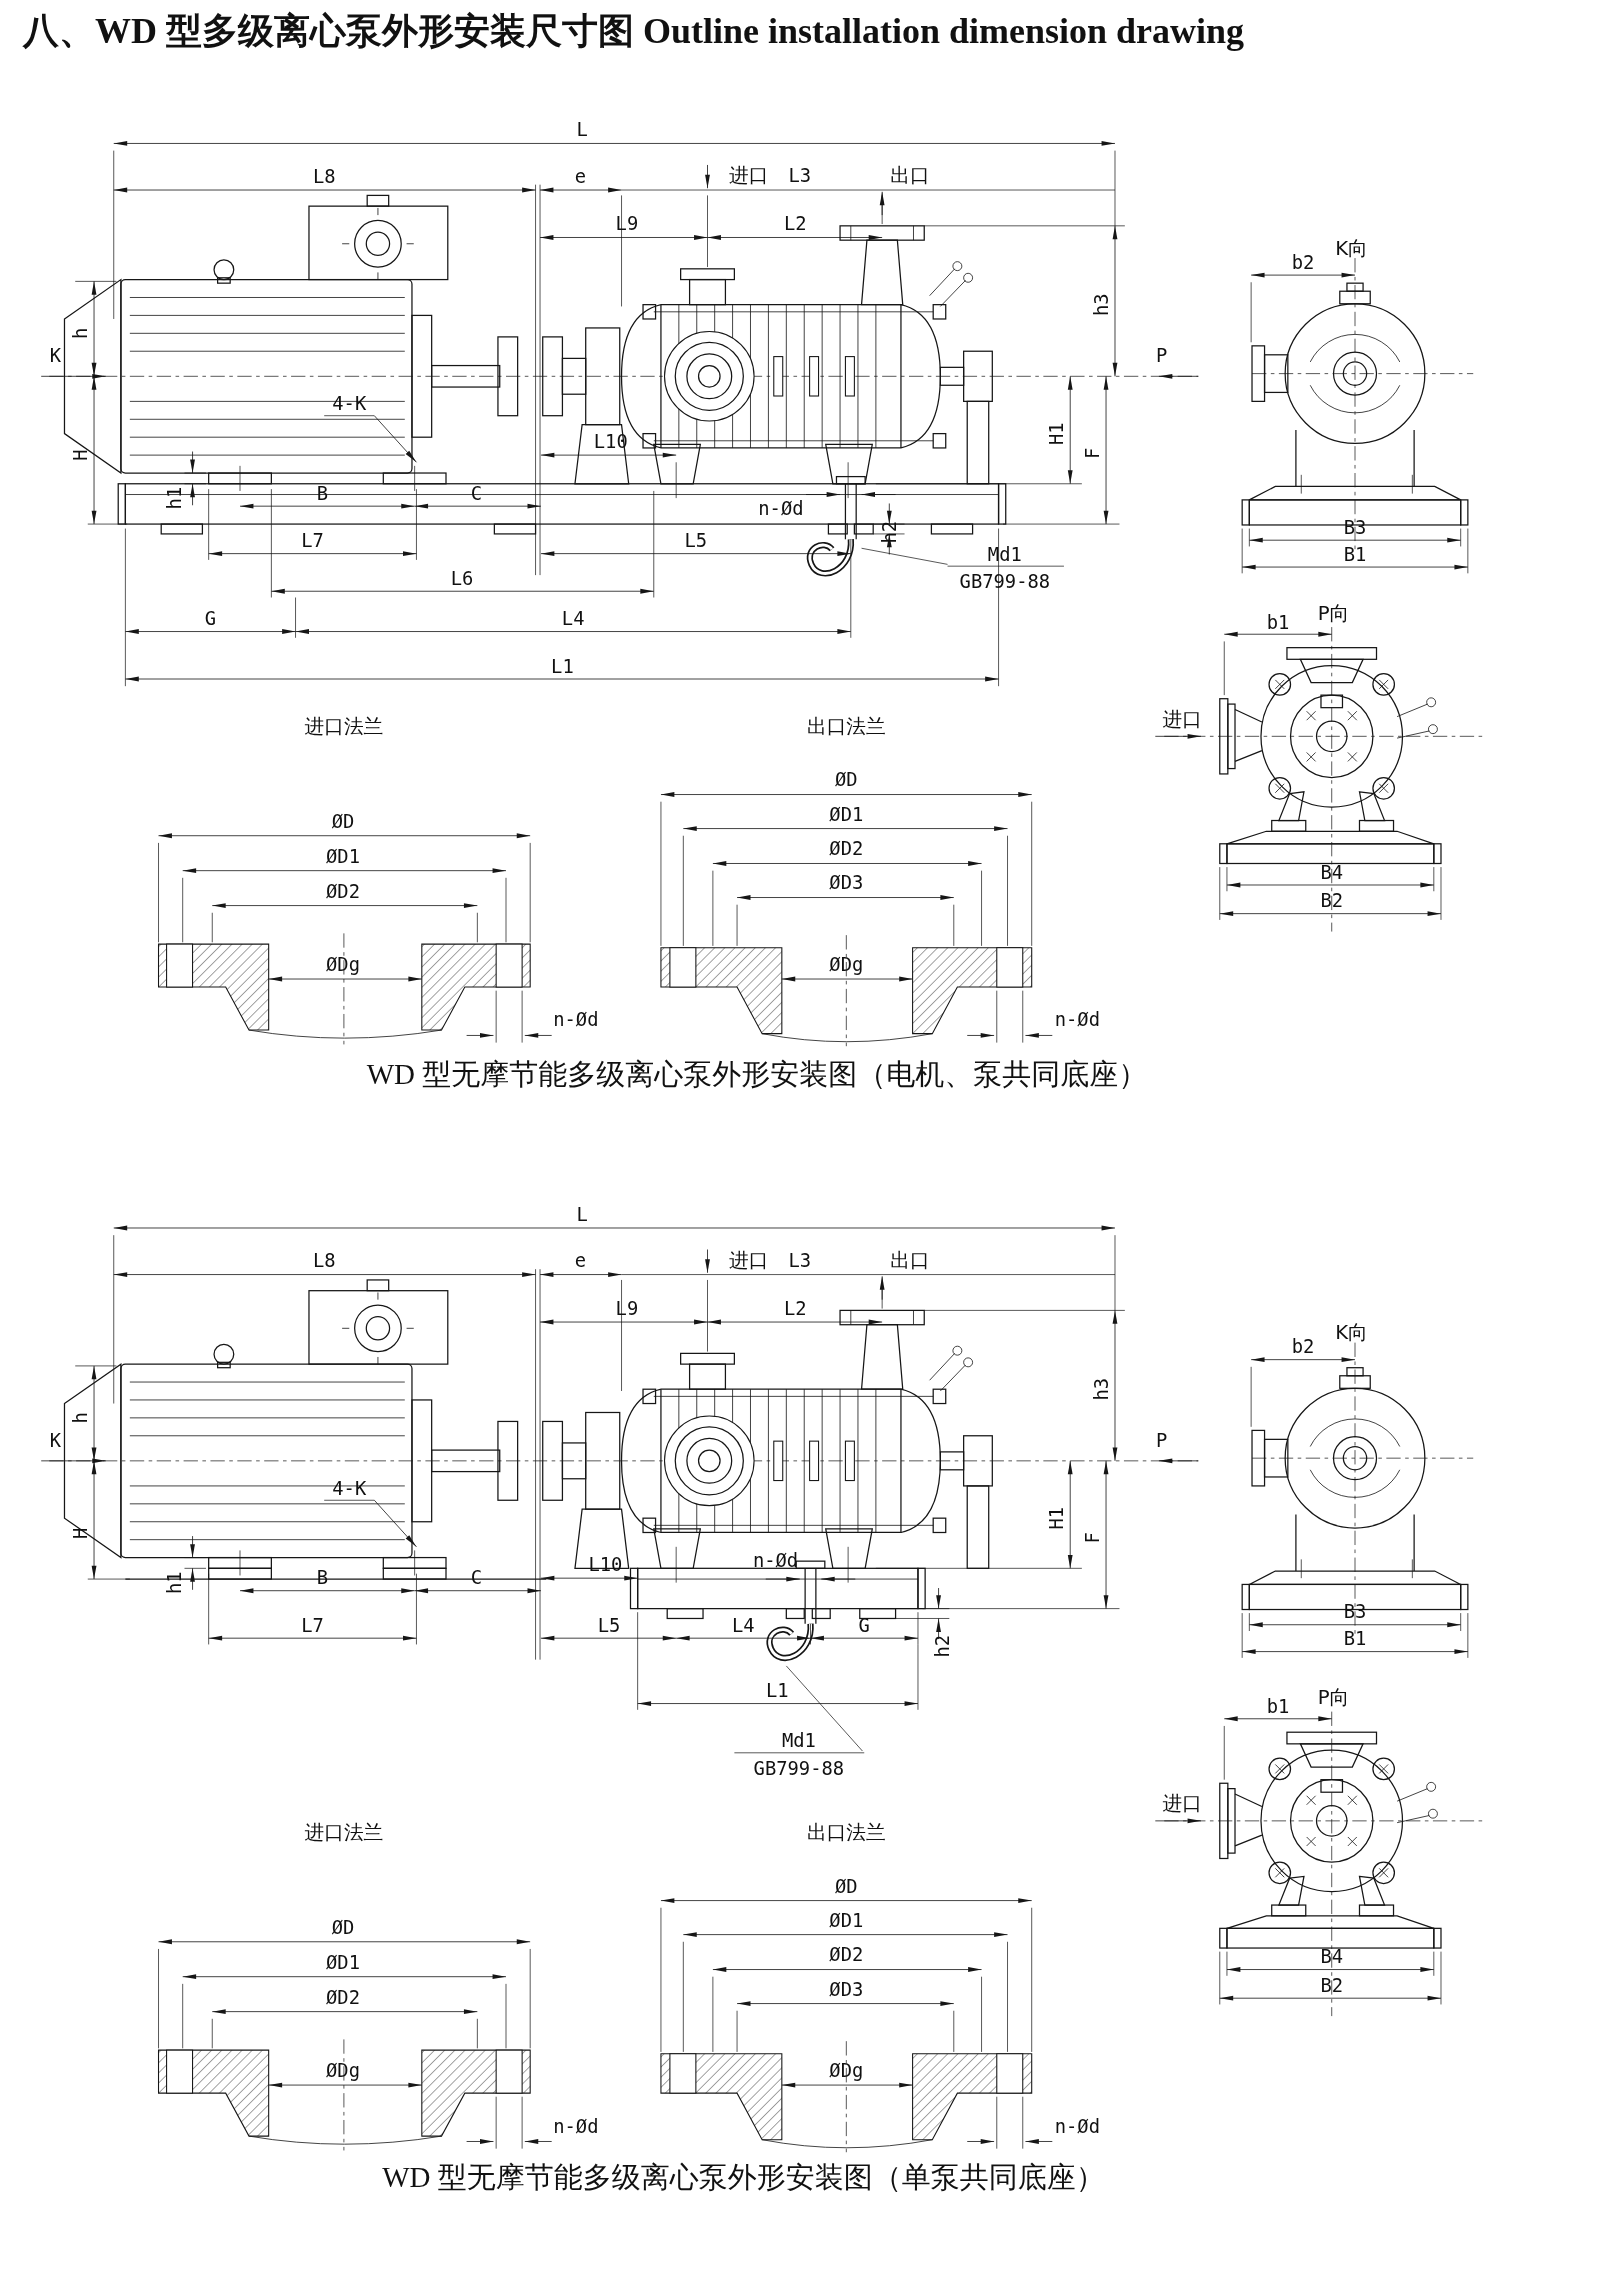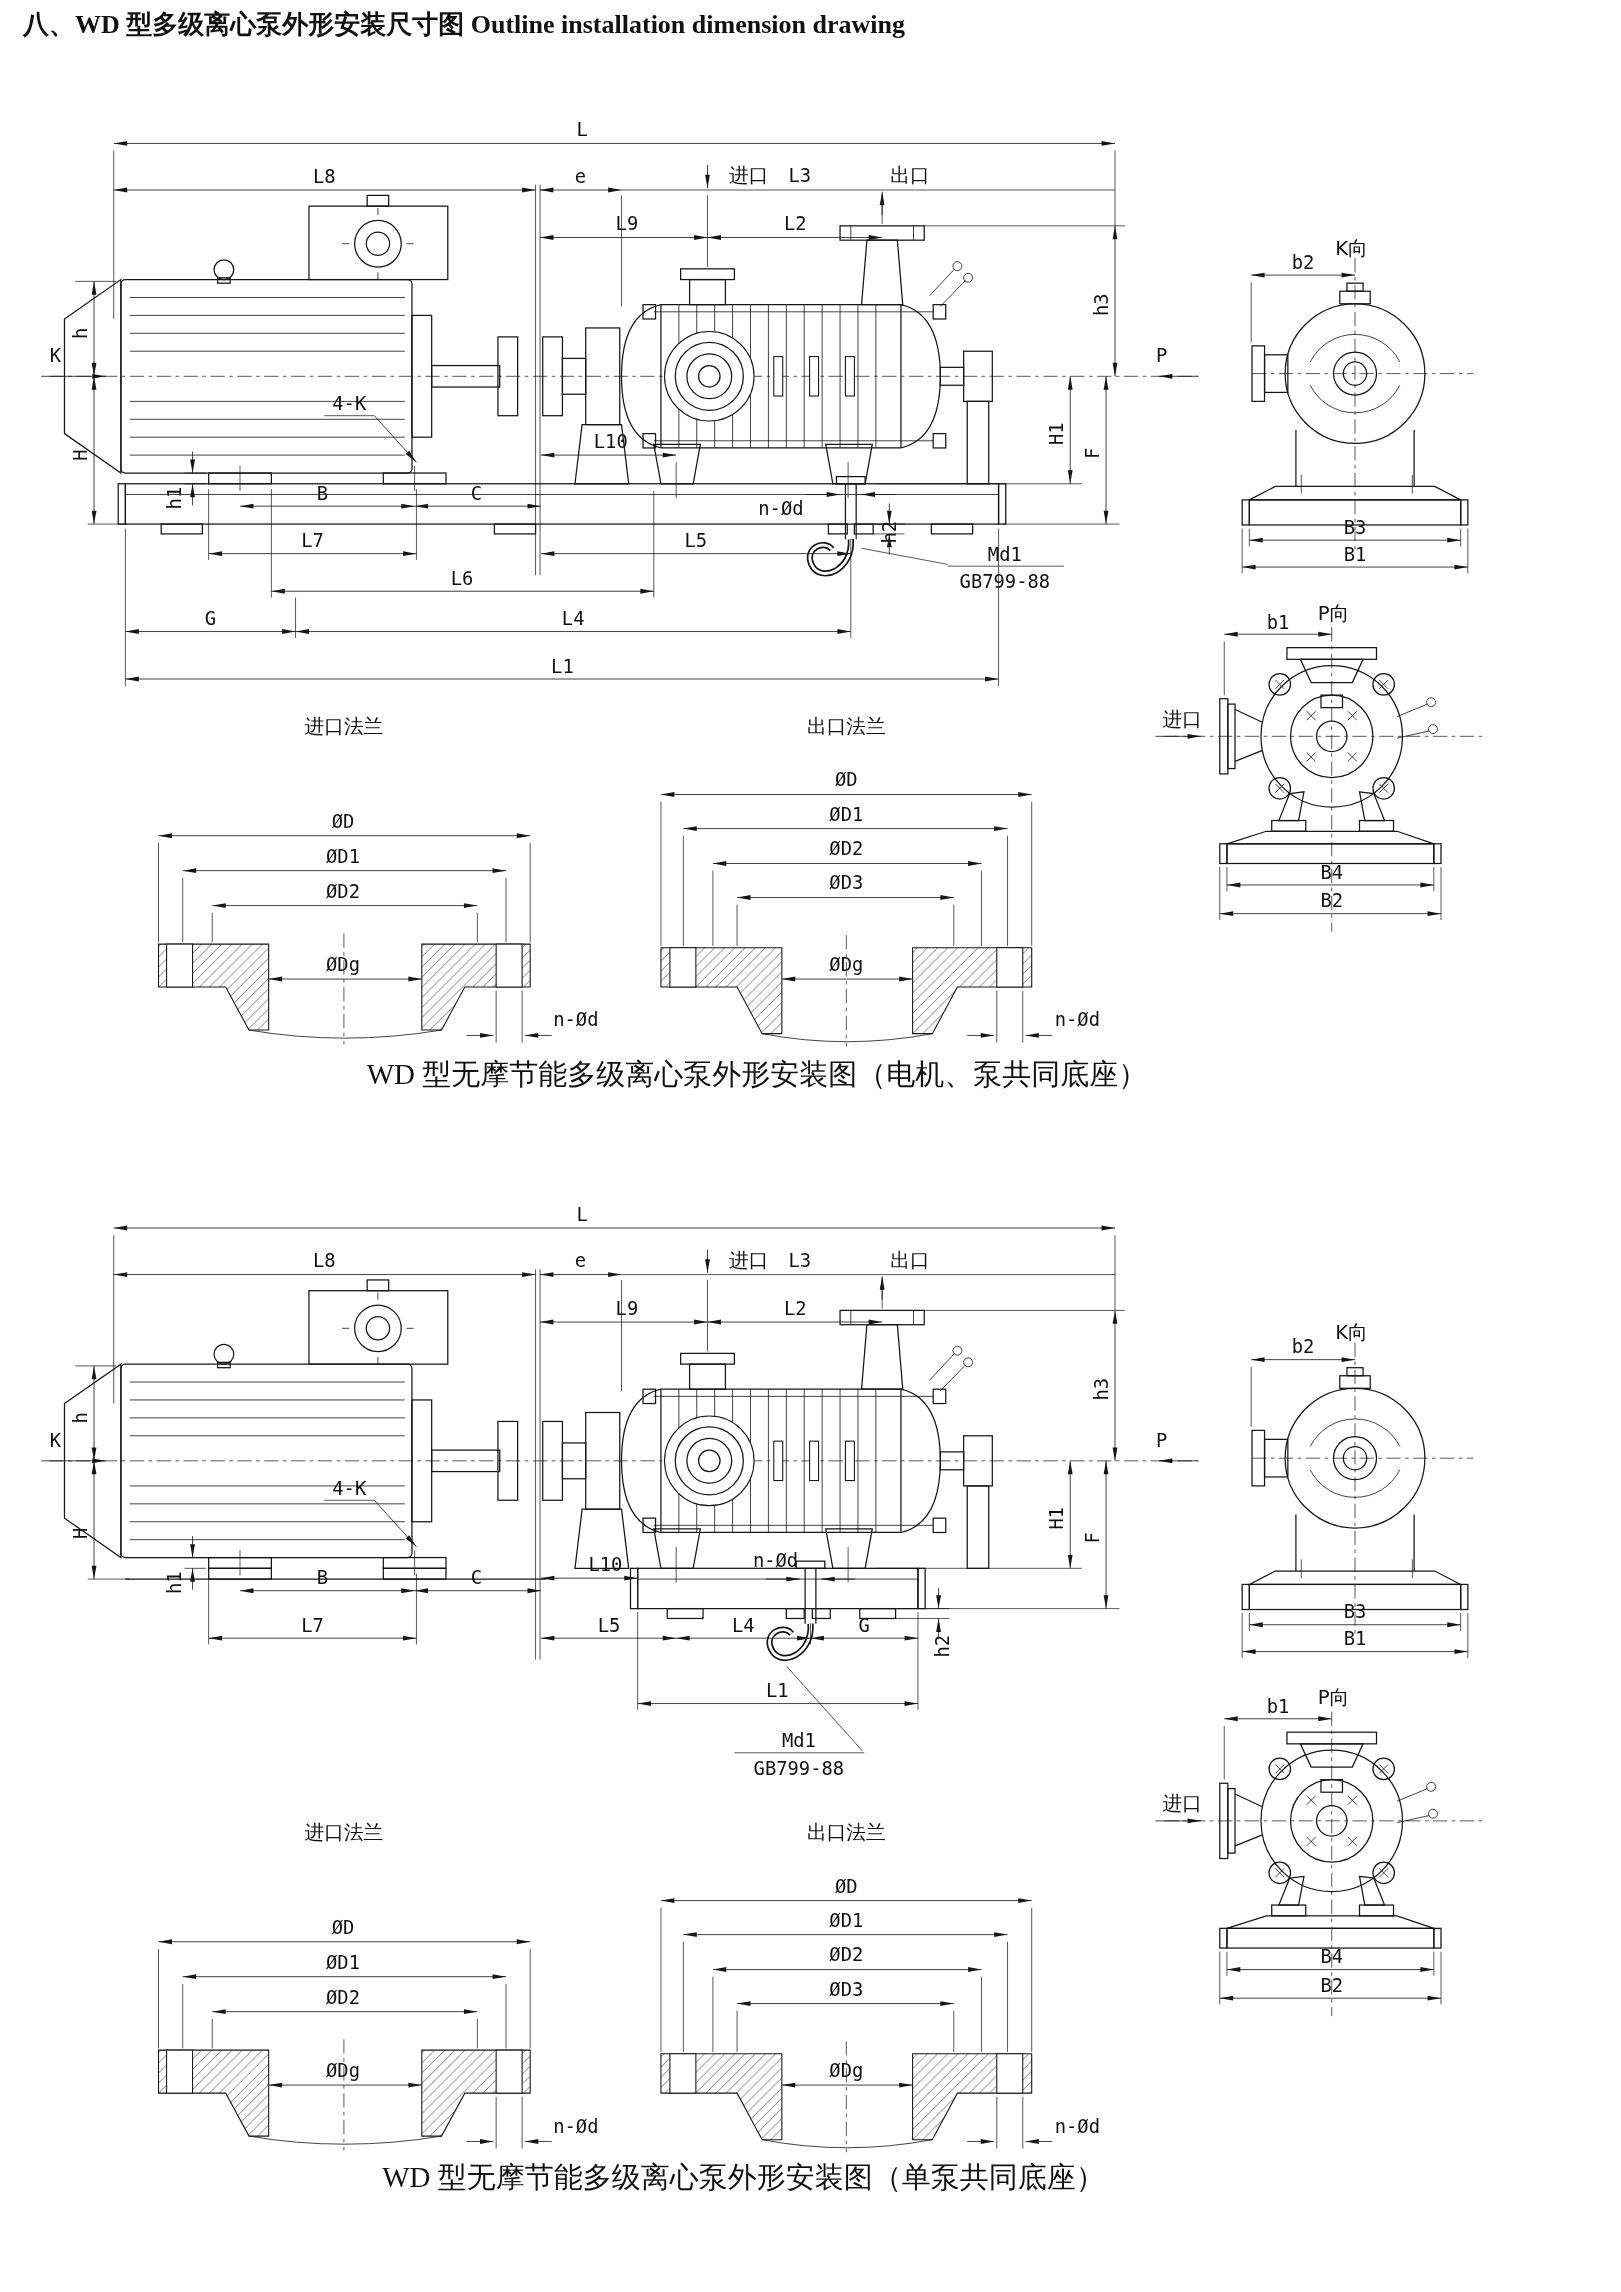--- a/index.html
+++ b/index.html
@@ -1,19 +1,19 @@
 <!DOCTYPE html>
 <html style="font-size:14.3px"><head>
 <meta charset="utf-8">
 <style>
   html,body{margin:0;padding:0;background:#f3f3f3;}
   #page{position:relative;width:1621px;height:2293px;background:#ffffff;overflow:hidden;
         font-family:"Liberation Serif",serif;color:#111;}
   .abs{position:absolute;}
-  #title{left:23px;top:7.2px;font-size:26px;font-weight:bold;white-space:nowrap;}
+  #title{left:23px;top:7.2px;font-size:36px;font-weight:bold;white-space:nowrap;}
   .caption{font-size:29px;text-align:center;white-space:nowrap;}
   #cap1{left:0;top:1055px;width:1514px;}
   #cap2{left:0;top:2158px;width:1487px;}
   svg{position:absolute;left:0;top:0;}
   
   .o{fill:none;stroke:#161616;stroke-width:1.4;}            
   .o2{fill:none;stroke:#161616;stroke-width:0.9;}           
   .d{fill:none;stroke:#161616;stroke-width:0.9;}            
   .x{fill:none;stroke:#161616;stroke-width:0.8;}            
   .cl{fill:none;stroke:#161616;stroke-width:0.8;stroke-dasharray:16 5 4 5;}

